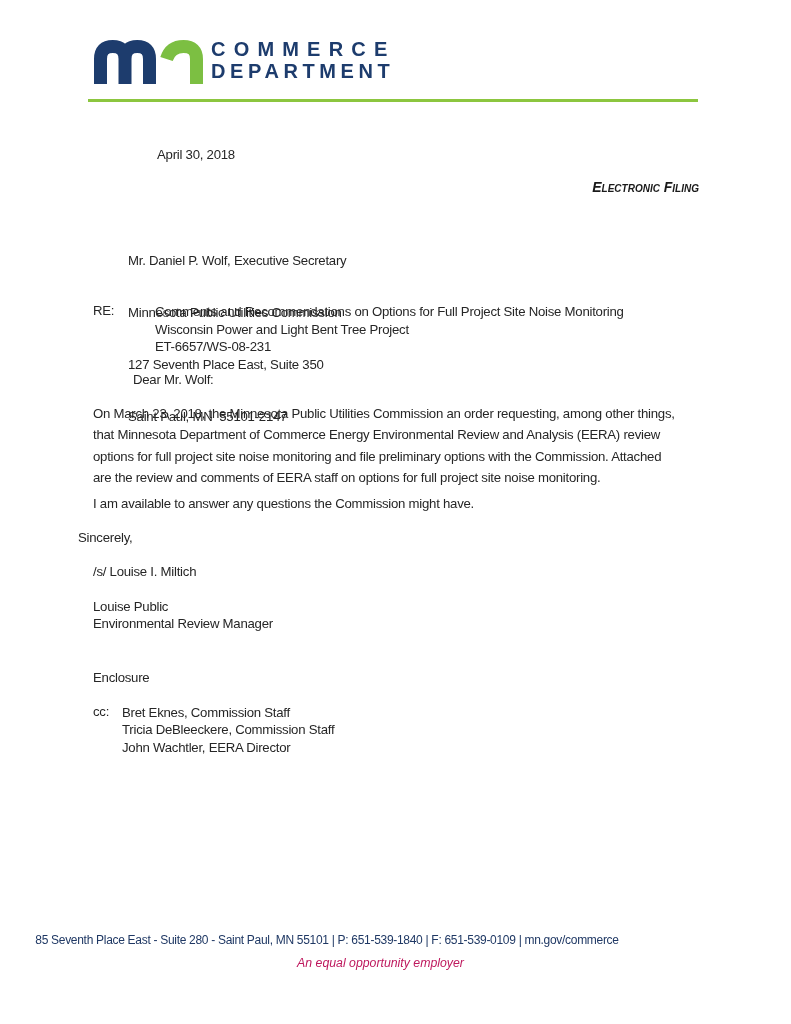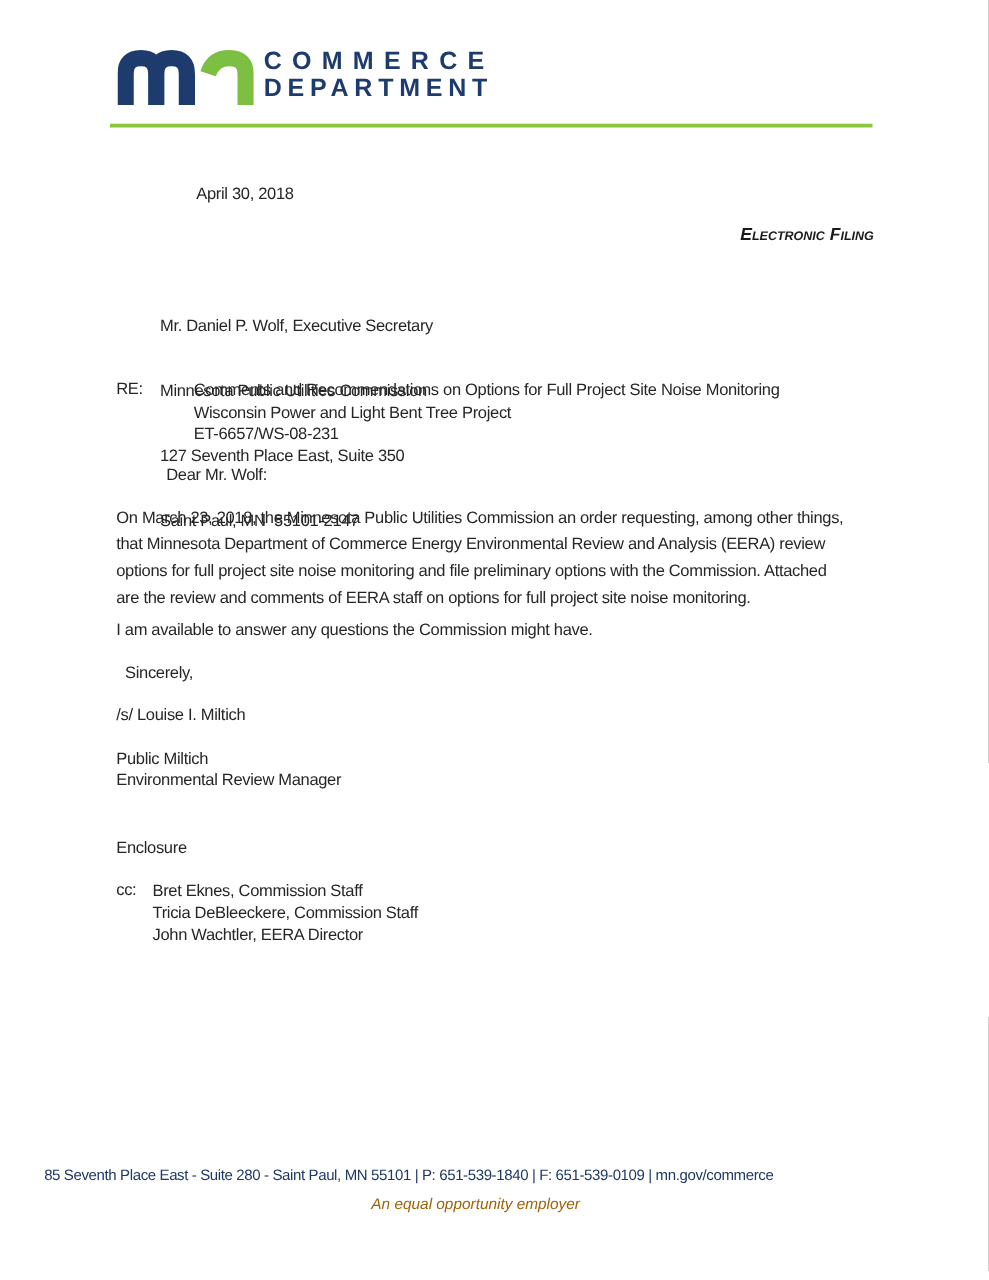--- a/index.html
+++ b/index.html
@@ -31,33 +31,33 @@
   .efiling    { left: 93px; top: 179px; width: 606px; text-align: right;
                 font-weight: bold; font-style: italic; font-variant: small-caps;
                 font-size: 14px; letter-spacing: 0; color: #1a1a1a; }
   .recipient  { left: 108px; top: 217px; line-height: 17.4px; white-space: pre-wrap; margin-left: 20px; }
   .re-block   { left: 93px; top: 303px; display: flex; gap: 28px; }
   .re-label   { width: 34px; flex: 0 0 34px; }
   .re-lines   { line-height: 17.5px; }
   .salutation { left: 93px; top: 372px; margin-left: 40px; }
   .para-1     { left: 93px; top: 403px; width: 680px; line-height: 21.4px; }
   .para-2     { left: 93px; top: 496px; }
-  .valediction{ left: 100px; top: 530px; text-align: right; }
+  .valediction{ left: 78px; top: 530px; text-align: right; }
   .signature  { left: 93px; top: 564px; }
   .name-block { left: 93px; top: 598px; line-height: 17.4px; }
   .enclosure  { left: 93px; top: 670px; }
   .cc-block   { left: 93px; top: 704px; display: flex; }
   .cc-label   { width: 29px; flex: 0 0 29px; }
   .cc-lines   { line-height: 17.3px; }
 
   
   .footer-contact { left: 0; top: 933px; width: 654px; text-align: center;
                     color: #1f3864; font-size: 12px; letter-spacing: -0.3px; }
   .footer-tagline { left: 0; top: 956px; width: 761px; text-align: center;
-                    color: #a16207; font-size: 12.3px; font-style: italic; letter-spacing: 0; }
+                    color: #be185d; font-size: 12.3px; font-style: italic; letter-spacing: 0; }
 </style>
 </head>
 <body>
 
 <div class="page">
 
   <svg class="abs logo-mark" width="109" height="44" viewBox="0 0 109 44" aria-hidden="true">
     <path d="M6.5,44 L6.5,19 Q6.5,6.5 18.75,6.5 Q31,6.5 31,19 L31,44 M31,19 Q31,6.5 43.25,6.5 Q55.5,6.5 55.5,19 L55.5,44" fill="none" stroke="#1d3c6d" stroke-width="13" stroke-linecap="butt"></path>
     <path d="M102.5,44 L102.5,19 Q102.5,6.5 89.5,6.5 Q76.5,6.5 72.5,19" fill="none" stroke="#7cbf42" stroke-width="13" stroke-linecap="butt"></path>
   </svg>
@@ -92,21 +92,21 @@
     <div>On March 23, 2018, the Minnesota Public Utilities Commission an order requesting, among other things,</div>
     <div>that Minnesota Department of Commerce Energy Environmental Review and Analysis (EERA) review</div>
     <div>options for full project site noise monitoring and file preliminary options with the Commission. Attached</div>
     <div>are the review and comments of EERA staff on options for full project site noise monitoring.</div>
   </div>
   <div class="abs para-2">I am available to answer any questions the Commission might have.</div>
 
   <div class="abs valediction">Sincerely,</div>
   <div class="abs signature">/s/ Louise I. Miltich</div>
   <div class="abs name-block">
-    <div>Public Miltich</div>
+    <div>Louise Public</div>
     <div>Environmental Review Manager</div>
   </div>
 
   <div class="abs enclosure">Enclosure</div>
   <div class="abs cc-block">
     <div class="cc-label">cc:</div>
     <div class="cc-lines">
       <div>Bret Eknes, Commission Staff</div>
       <div>Tricia DeBleeckere, Commission Staff</div>
       <div>John Wachtler, EERA Director</div>

